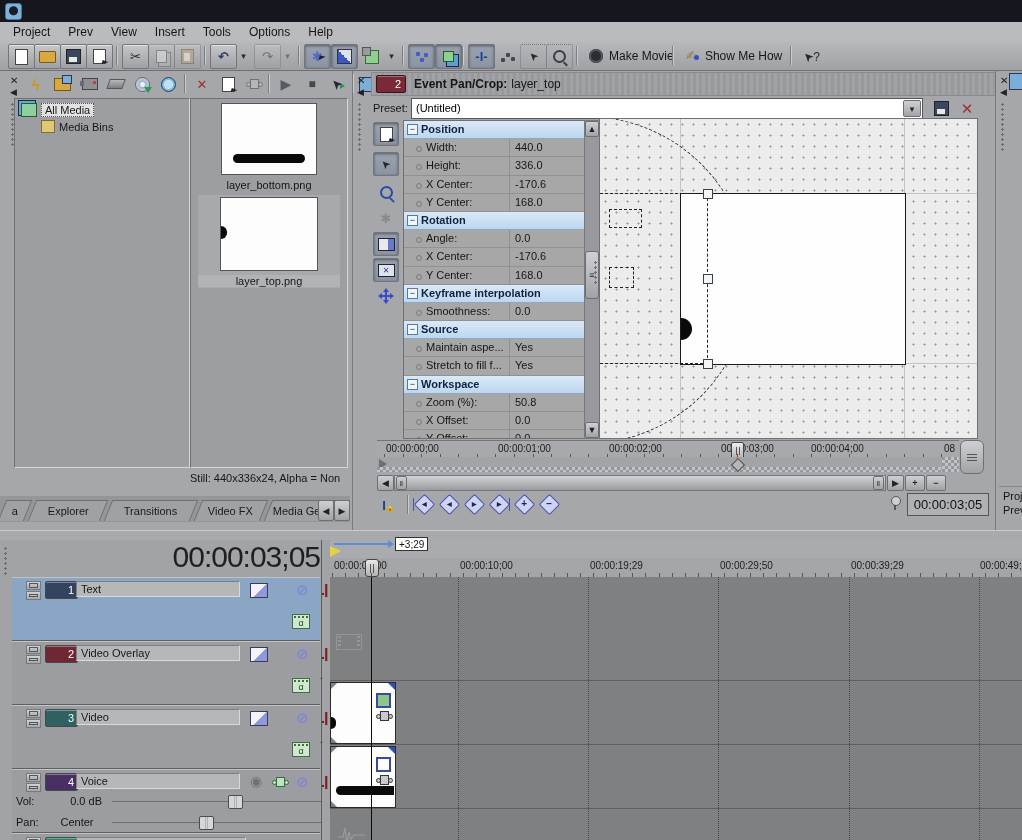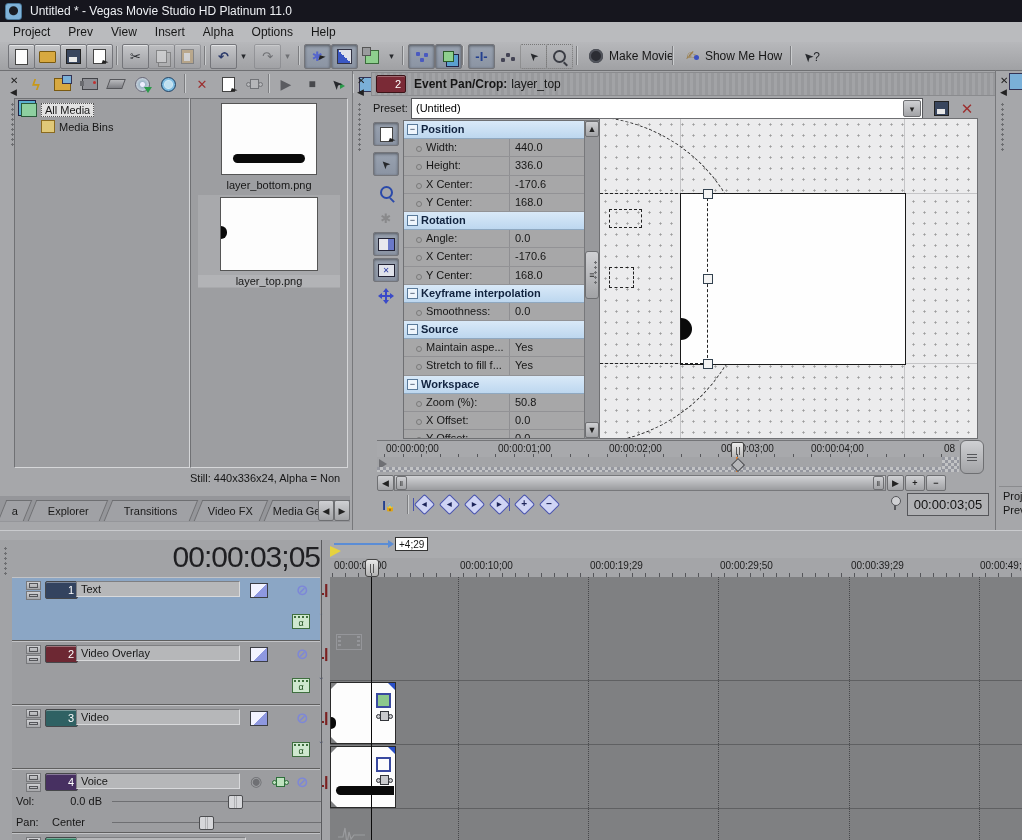--- a/index.html
+++ b/index.html
@@ -57,29 +57,28 @@
 .tri-tr{position:absolute;right:0;top:0;width:0;height:0;border-right:7px solid #2a50c8;border-bottom:7px solid transparent}
 input{box-sizing:border-box}
 </style>
 </head>
 <body>
 
 <div id="app">
 
   <div class="abs" style="left:0;top:0;width:1022px;height:22px;background:#16161e;display:flex;align-items:center">
     <div style="width:15px;height:15px;margin:0 8px 0 5px;border-radius:3px;background:radial-gradient(circle at 50% 45%,#1a1d24 0 4px,#7fb2d8 5px);border:1px solid #4a789a"></div>
-    <span style="color:#eef0f4;font-size:12px">Untitled * - Vegas Movie Studio HD Platinum 11.0</span>
   </div>
 
   <div class="abs" style="left:0;top:22px;width:1022px;height:20px;background:#babbbe;border-bottom:1px solid #8a8b8e;display:flex;align-items:center;padding-left:4px;font-size:12px">
     <span style="padding:2px 9px">Project</span>
     <span style="padding:2px 9px">Prev</span>
     <span style="padding:2px 9px">View</span>
     <span style="padding:8px 9px">Insert</span>
-    <span style="padding:2px 9px">Alpha</span>
+    <span style="padding:2px 9px">Tools</span>
     <span style="padding:2px 9px">Options</span>
     <span style="padding:2px 9px">Help</span>
   </div>
 
   <div class="abs" style="left:0;top:42px;width:1022px;height:28px;background:linear-gradient(#b7b8bb,#a0a1a4);border-bottom:1px solid #6f7073">
     <div class="btn" style="left:8px;top:2px">
         <div style="width:11px;height:14px;background:#fdfdfd;border:1px solid #444"></div>
       </div>
     <div class="btn" style="left:34px;top:2px">
         <div style="width:15px;height:10px;background:#d8a940;border:1px solid #7a5a10;border-radius:1px"></div>
@@ -556,21 +555,21 @@
   <div class="abs" style="left:0;top:530px;width:1022px;height:10px;background:#a9aaad;border-top:1px solid #c9cacd;border-bottom:1px solid #8a8b8e"></div>
 
   <div class="abs" style="left:0;top:540px;width:1022px;height:300px;background:#a2a3a6">
     <div class="abs grip" style="left:3px;top:6px;width:6px;height:30px"></div>
     <div class="abs" style="left:110px;top:0;width:210px;height:37px;font-size:30px;color:#1f1f22;text-align:right;letter-spacing:-1px"><span>00:00:03;05</span></div>
 
     <div class="abs" style="left:330px;top:0;width:692px;height:18px;background:#aaabae;overflow:visible">
       <i style="position:absolute;left:4px;top:3px;width:56px;height:2px;background:#5b8dd6"></i>
       <i style="position:absolute;left:58px;top:0;border-left:6px solid #5b8dd6;border-top:4px solid transparent;border-bottom:4px solid transparent"></i>
       <div style="position:absolute;left:65px;top:-3px;height:12px;background:#fff;border:1px solid #333;padding:0 3px;font-size:10px;display:flex;align-items:center">
-          <span>+4;29</span>
+          <span>+3;29</span>
         </div>
       <i style="position:absolute;left:0;top:6px;border-left:11px solid #e6d23e;border-top:5px solid transparent;border-bottom:6px solid transparent"></i>
     </div>
 
     <div class="abs" style="left:330px;top:18px;width:692px;height:19px;background:#a4a5a8;border-bottom:1px solid #6c6d70;overflow:hidden">
       <span class="rlabel" style="left:4px">00:00:00;00</span>
       <span class="rlabel" style="left:130px">00:00:10;00</span>
       <span class="rlabel" style="left:260px">00:00:19;29</span>
       <span class="rlabel" style="left:390px">00:00:29;50</span>
       <span class="rlabel" style="left:521px">00:00:39;29</span>
@@ -749,21 +748,21 @@
           <i class="bx"></i>
           <i class="c2"></i>
         </div>
       <span class="abs mute" style="left:284px;top:4px">⊘</span>
       <span class="abs solo" style="left:309px;top:5px">❙<i style="position:absolute;left:1px;top:10px;width:2px;height:2px;background:#7a2020"></i></span>
       <span class="abs" style="left:4px;top:25px">Vol:</span>
       <span class="abs" style="left:40px;top:25px;width:50px;text-align:right">0.0 dB</span>
       <i class="abs" style="left:100px;top:31px;width:210px;height:1px;background:#6e6f72"></i>
       <div class="slider-handle" style="left:216px;top:25px"></div>
       <span class="abs" style="left:4px;top:46px">Pan:</span>
-      <span class="abs" style="left:40px;top:46px;width:50px;text-align:left">Center</span>
+      <span class="abs" style="left:40px;top:46px;width:50px;text-align:center">Center</span>
       <i class="abs" style="left:100px;top:52px;width:210px;height:1px;background:#6e6f72"></i>
       <div class="slider-handle" style="left:187px;top:46px"></div>
     </div>
     <div class="thdr" style="top:293px;height:7px;overflow:hidden">
       <div class="minbtns">
           <div>
             <i></i>
           </div>
         </div>
       <div class="badge" style="background-color: rgb(47, 127, 98);"></div>

